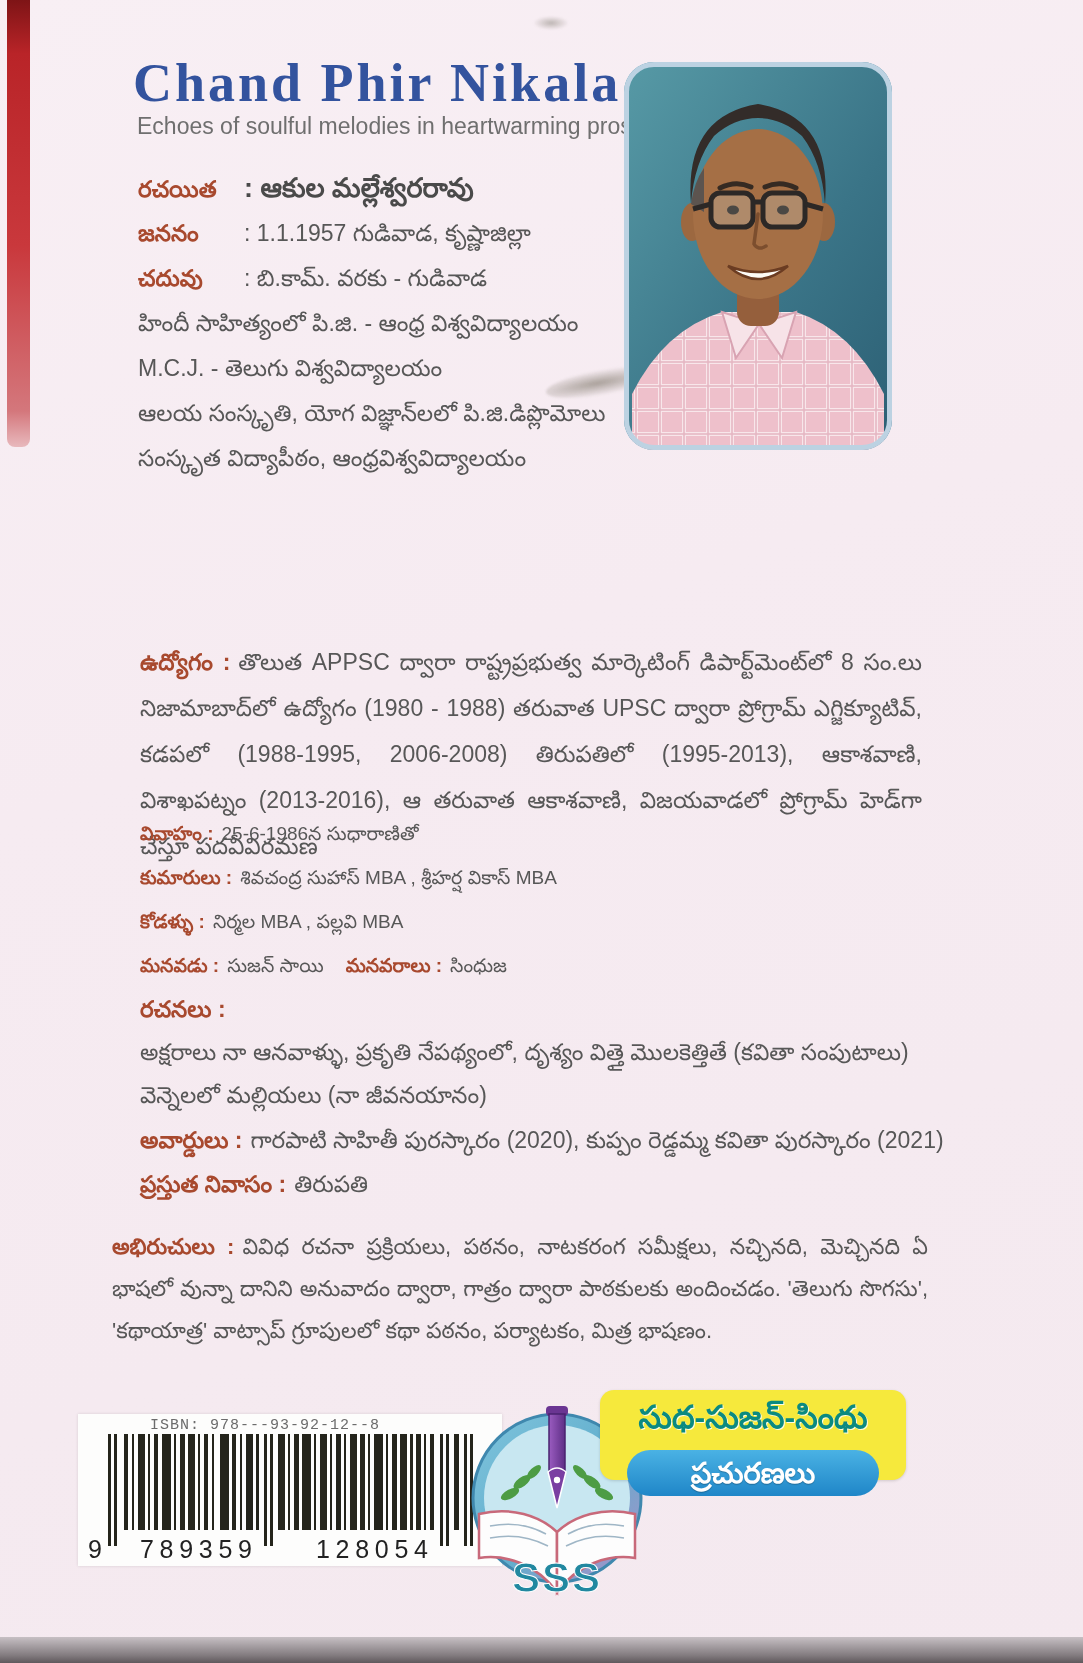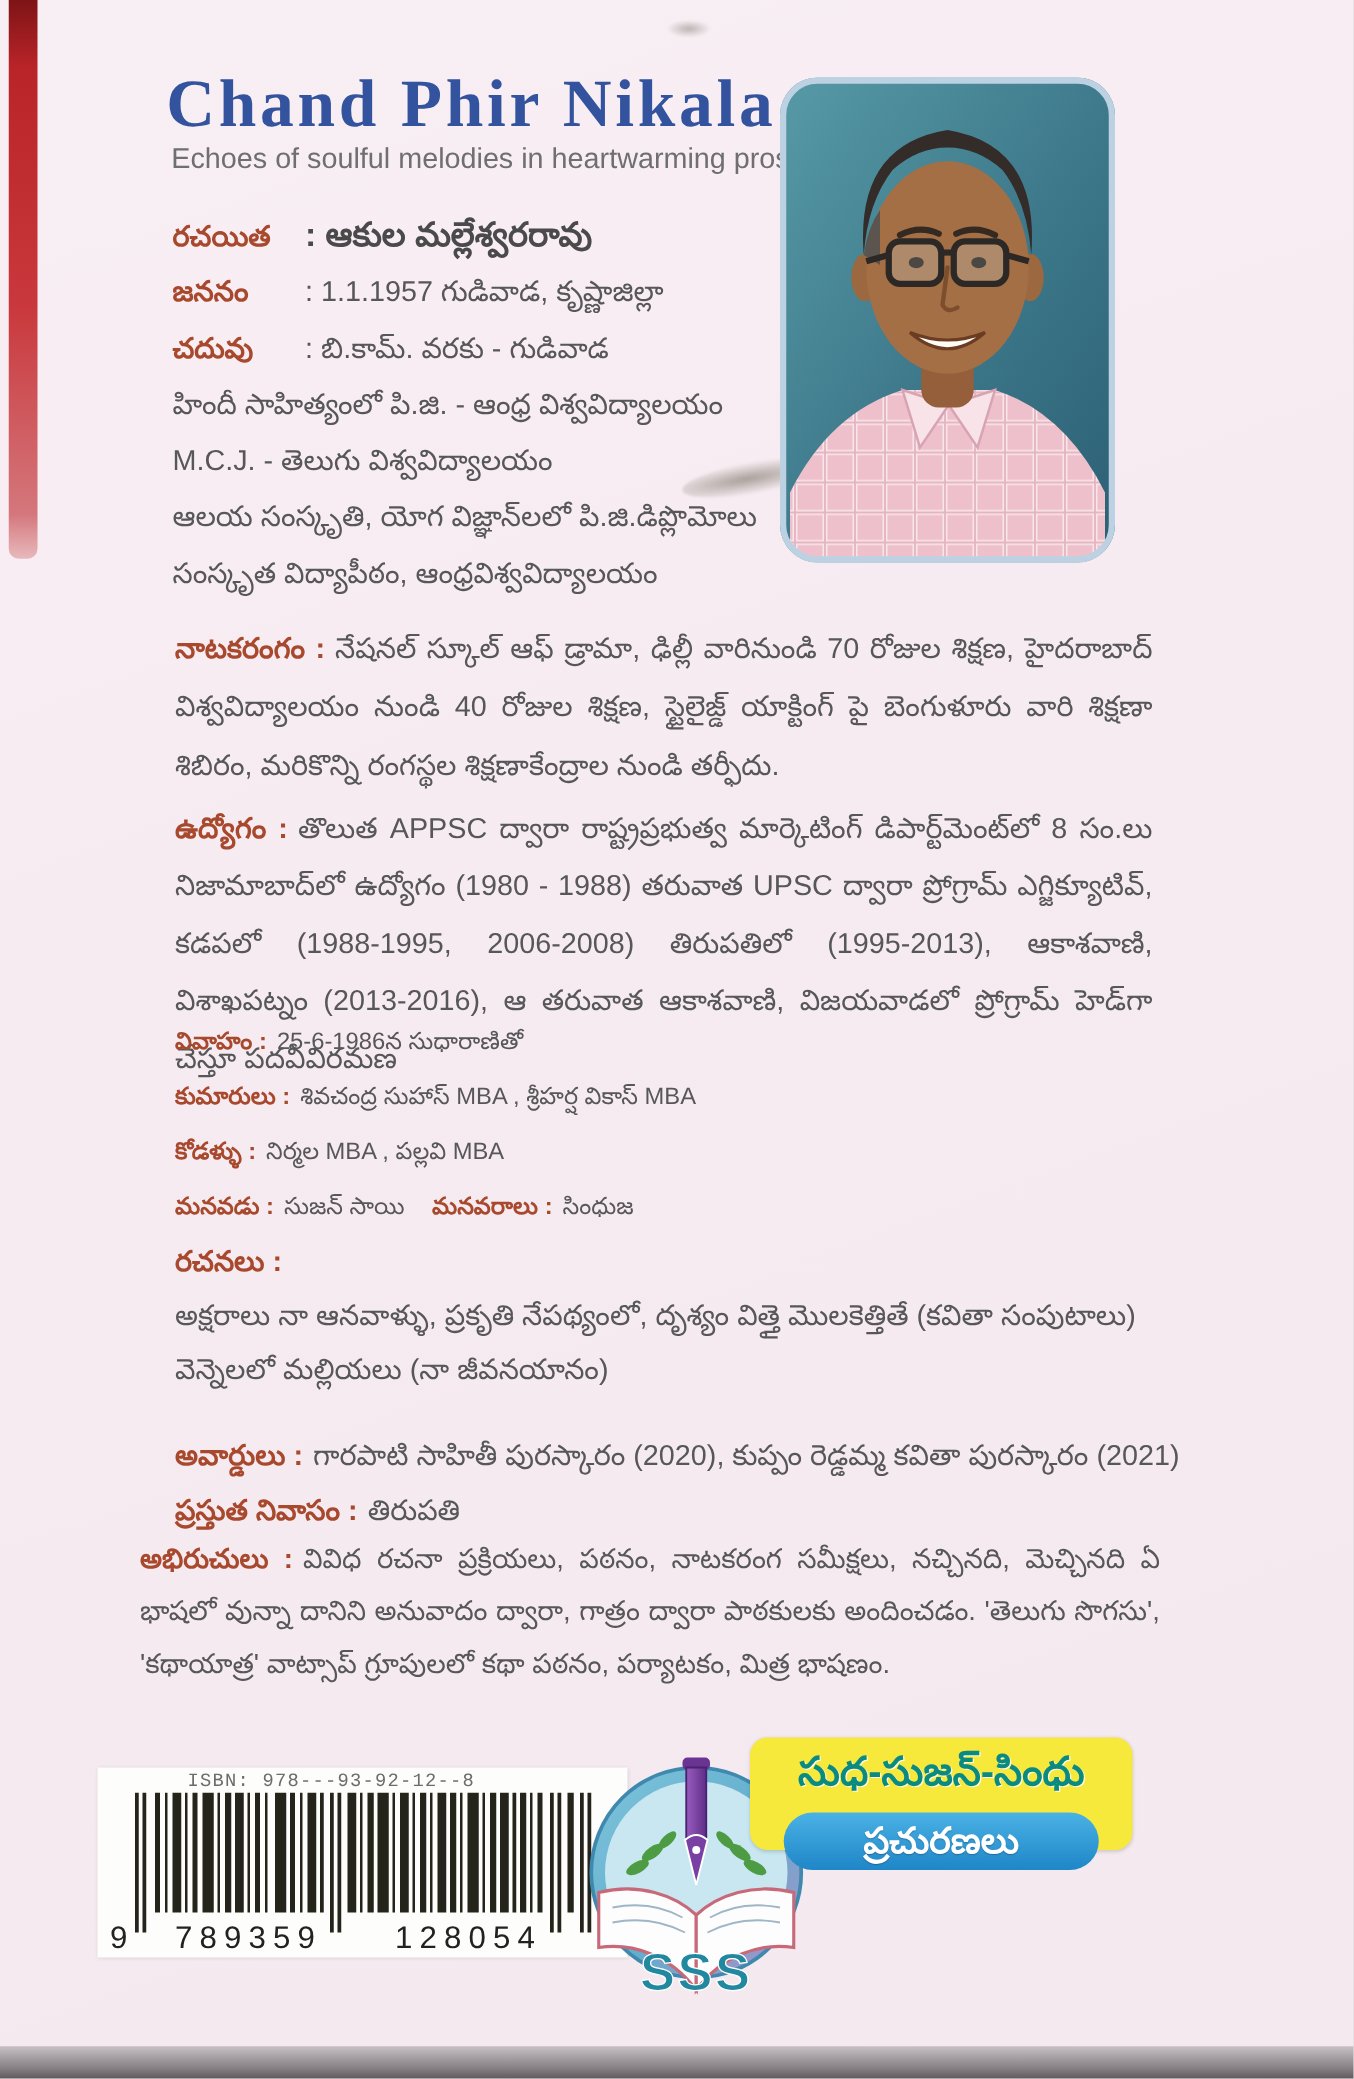--- a/index.html
+++ b/index.html
@@ -36,21 +36,21 @@
     text-align:justify;color:var(--body-gray);}
   .para .plabel{color:var(--maroon);font-weight:bold;margin-right:8px;}
   .p-nataka{top:472px;}
   .p-udyoga{top:616px;line-height:46px;}
   .family{position:absolute;left:140px;top:812px;width:700px;}
   .family .row{height:44px;line-height:44px;font-size:19px;white-space:nowrap;}
   .family .lbl{color:var(--maroon);font-weight:bold;margin-right:8px;}
   .family .lbl2{margin-left:22px;}
   .works{position:absolute;left:140px;top:988px;width:790px;}
   .works .row{height:43px;line-height:43px;font-size:23px;}
-  .awards{position:absolute;left:140px;top:1142px;width:800px;}
+  .awards{position:absolute;left:140px;top:1118px;width:800px;}
   .awards .row{height:44px;line-height:44px;font-size:23px;white-space:nowrap;}
   .awards .lbl{color:var(--maroon);font-weight:bold;margin-right:8px;}
   .p-interests{left:112px;top:1204px;width:816px;font-size:22px;line-height:42px;}
   .barcode-box{position:absolute;left:78px;top:1414px;width:424px;height:152px;background:#fdfdfc;
     box-shadow:0 0 3px rgba(0,0,0,.12);}
   .isbn-line{padding:3px 0 0 72px;font-family:"Liberation Mono","DejaVu Sans Mono",monospace;
     font-size:15px;letter-spacing:1px;color:#6c6c6c;white-space:nowrap;}
   .bars-svg{position:absolute;left:6px;top:20px;}
   .bc-digit{font-family:"Liberation Sans",sans-serif;font-size:25px;fill:#222;}
   .pub-logo{position:absolute;left:466px;top:1396px;width:182px;height:218px;}
@@ -130,21 +130,20 @@
   <div class="info">
     <div class="row first"><span class="lbl">రచయిత</span><span class="val">: ఆకుల మల్లేశ్వరరావు</span></div>
     <div class="row"><span class="lbl">జననం</span><span class="val">: 1.1.1957 గుడివాడ, కృష్ణాజిల్లా</span></div>
     <div class="row"><span class="lbl">చదువు</span><span class="val">: బి.కామ్. వరకు - గుడివాడ</span></div>
     <div class="row">హిందీ సాహిత్యంలో పి.జి. - ఆంధ్ర విశ్వవిద్యాలయం</div>
     <div class="row">M.C.J. - తెలుగు విశ్వవిద్యాలయం</div>
     <div class="row">ఆలయ సంస్కృతి, యోగ విజ్ఞాన్‌లలో పి.జి.డిప్లొమోలు</div>
     <div class="row">సంస్కృత విద్యాపీఠం, ఆంధ్రవిశ్వవిద్యాలయం</div>
   </div>
 
-  <p class="para p-nataka"><span class="plabel">నాటకరంగం :</span><span>నేషనల్ స్కూల్ ఆఫ్ డ్రామా, ఢిల్లీ వారినుండి 70 రోజుల శిక్షణ, హైదరాబాద్ విశ్వవిద్యాలయం నుండి 40 రోజుల శిక్షణ, స్టైలైజ్డ్ యాక్టింగ్ పై బెంగుళూరు వారి శిక్షణా శిబిరం, మరికొన్ని రంగస్థల శిక్షణాకేంద్రాల నుండి తర్ఫీదు.</span></p>
 
   <p class="para p-udyoga"><span class="plabel">ఉద్యోగం :</span><span>తొలుత APPSC ద్వారా రాష్ట్రప్రభుత్వ మార్కెటింగ్ డిపార్ట్‌మెంట్‌లో 8 సం.లు నిజామాబాద్‌లో ఉద్యోగం (1980 - 1988) తరువాత UPSC ద్వారా ప్రోగ్రామ్ ఎగ్జిక్యూటివ్, కడపలో (1988-1995, 2006-2008) తిరుపతిలో (1995-2013), ఆకాశవాణి, విశాఖపట్నం (2013-2016), ఆ తరువాత ఆకాశవాణి, విజయవాడలో ప్రోగ్రామ్ హెడ్‌గా చేస్తూ పదవీవిరమణ</span></p>
 
   <div class="family">
     <div class="row"><span class="lbl">వివాహం :</span><span class="val">25-6-1986న సుధారాణితో</span></div>
     <div class="row"><span class="lbl">కుమారులు :</span><span class="val">శివచంద్ర సుహాస్ MBA , శ్రీహర్ష వికాస్ MBA</span></div>
     <div class="row"><span class="lbl">కోడళ్ళు :</span><span class="val">నిర్మల MBA , పల్లవి MBA</span></div>
     <div class="row"><span class="lbl">మనవడు :</span><span class="val">సుజన్ సాయి</span><span class="lbl lbl2">మనవరాలు :</span><span class="val">సింధుజ</span></div>
   </div>
 

